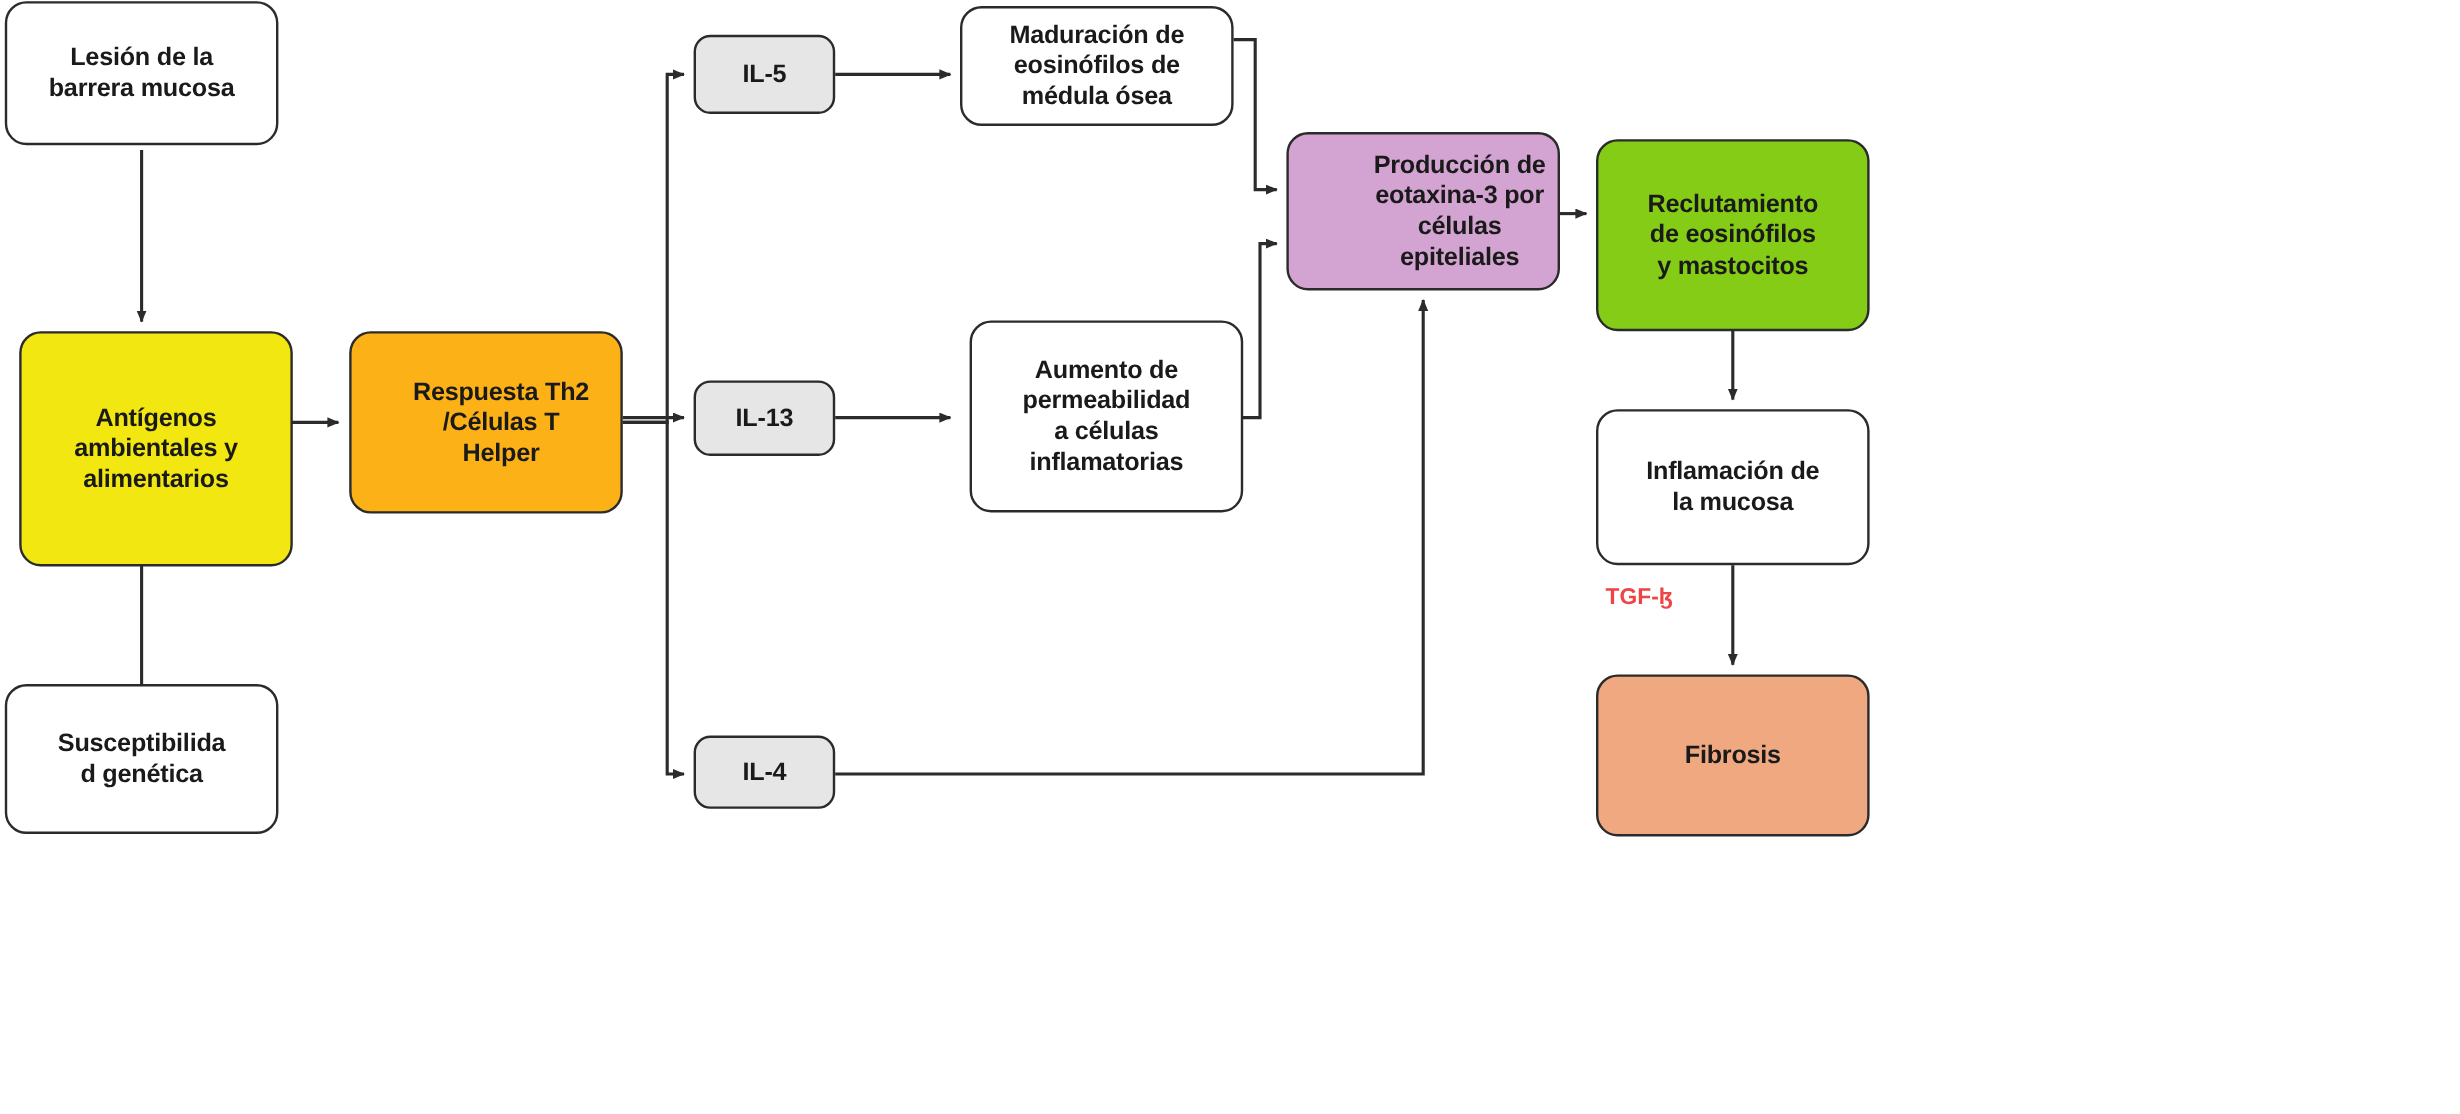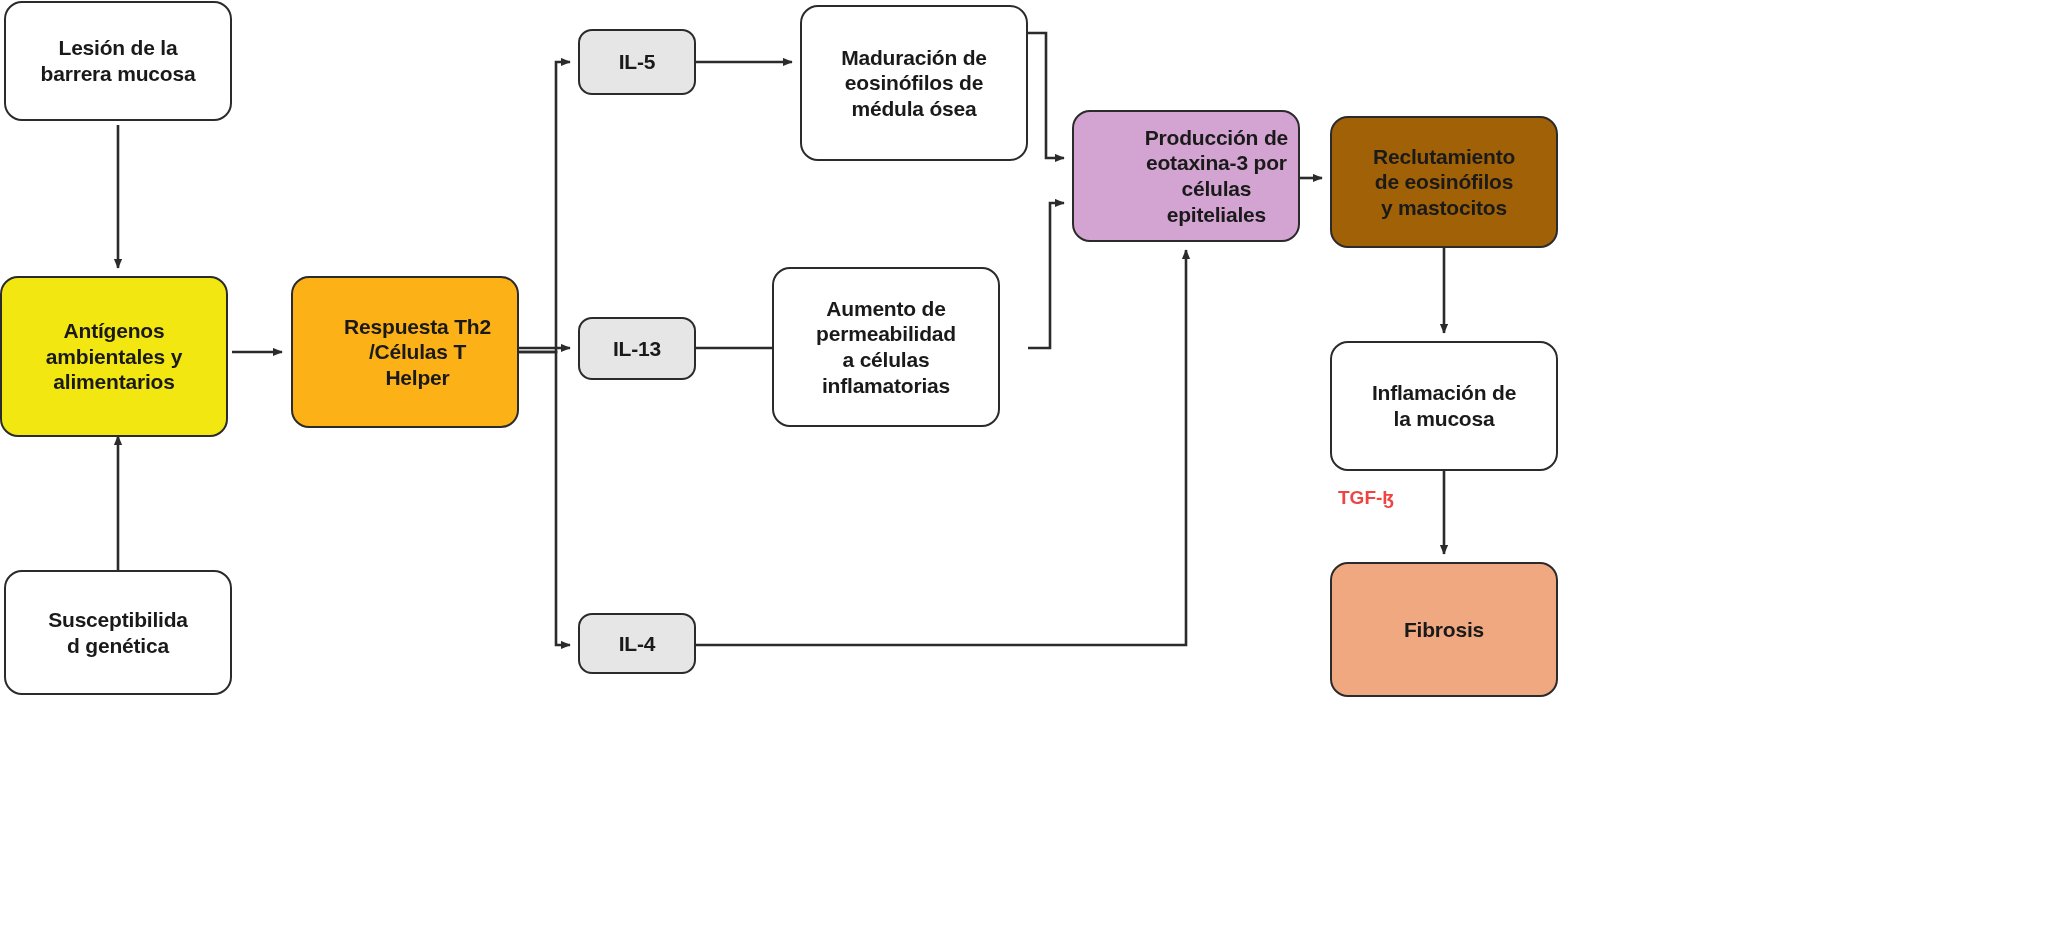--- a/index.html
+++ b/index.html
@@ -100,21 +100,21 @@
       <path d="M1444,240 L1444,333" marker-end="url(#ah)"></path>
 
       <path d="M1444,471 L1444,554" marker-end="url(#ah)"></path>
     </g>
   </svg>
 
   <div class="node n-white" style="left: 4px; top: 1px; width: 228px; height: 120px; background: rgb(255, 255, 255); font-size: 21px;">
     <span class="label">Lesión de la
 barrera mucosa</span>
   </div>
-  <div class="node n-yellow" style="left: 0; top: 276px; width: 228px; height: 161px; background: rgb(242, 231, 17); font-size: 21px;">
+  <div class="node n-yellow" style="left: 16px; top: 276px; width: 228px; height: 196px; background: rgb(242, 231, 17); font-size: 21px;">
     <span class="label">Antígenos
 ambientales y
 alimentarios</span>
   </div>
   <div class="node n-white" style="left: 4px; top: 570px; width: 228px; height: 125px; background: rgb(255, 255, 255); font-size: 21px;">
     <span class="label">Susceptibilida
 d genética</span>
   </div>
   <div class="node n-orange" style="left: 291px; top: 276px; width: 228px; height: 152px; background: rgb(252, 177, 22); font-size: 21px; padding-left: 25px;">
     <span class="label">Respuesta Th2
@@ -123,38 +123,38 @@
   </div>
   <div class="node n-grey" style="left: 578px; top: 29px; width: 118px; height: 66px; background: rgb(230, 230, 230); font-size: 21px;">
     <span class="label">IL-5</span>
   </div>
   <div class="node n-grey" style="left: 578px; top: 317px; width: 118px; height: 63px; background: rgb(230, 230, 230); font-size: 21px;">
     <span class="label">IL-13</span>
   </div>
   <div class="node n-grey" style="left: 578px; top: 613px; width: 118px; height: 61px; background: rgb(230, 230, 230); font-size: 21px;">
     <span class="label">IL-4</span>
   </div>
-  <div class="node n-white" style="left: 800px; top: 5px; width: 228px; height: 156px; background: rgb(255, 255, 255); font-size: 21px;">
+  <div class="node n-white" style="left: 800px; top: 5px; width: 228px; height: 100px; background: rgb(255, 255, 255); font-size: 21px;">
     <span class="label">Maduración de
 eosinófilos de
 médula ósea</span>
   </div>
-  <div class="node n-white" style="left: 772px; top: 267px; width: 228px; height: 160px; background: rgb(255, 255, 255); font-size: 21px;">
+  <div class="node n-white" style="left: 808px; top: 267px; width: 228px; height: 160px; background: rgb(255, 255, 255); font-size: 21px;">
     <span class="label">Aumento de
 permeabilidad
 a células
 inflamatorias</span>
   </div>
   <div class="node n-purple" style="left: 1072px; top: 110px; width: 228px; height: 132px; background: rgb(211, 163, 210); font-size: 21px;">
     <span class="label">Producción de
 eotaxina-3 por
 células
 epiteliales</span>
   </div>
-  <div class="node n-white" style="left: 1330px; top: 116px; width: 228px; height: 132px; background: #a16207; font-size: 21px;">
+  <div class="node n-white" style="left: 1330px; top: 116px; width: 228px; height: 160px; background: #84cc16; font-size: 21px;">
     <span class="label">Reclutamiento
 de eosinófilos
 y mastocitos</span>
   </div>
   <div class="node n-white" style="left: 1330px; top: 341px; width: 228px; height: 130px; background: rgb(255, 255, 255); font-size: 21px;">
     <span class="label">Inflamación de
 la mucosa</span>
   </div>
   <div class="node n-salmon" style="left: 1330px; top: 562px; width: 228px; height: 135px; background: rgb(240, 168, 129); font-size: 21px;">
     <span class="label">Fibrosis</span>

